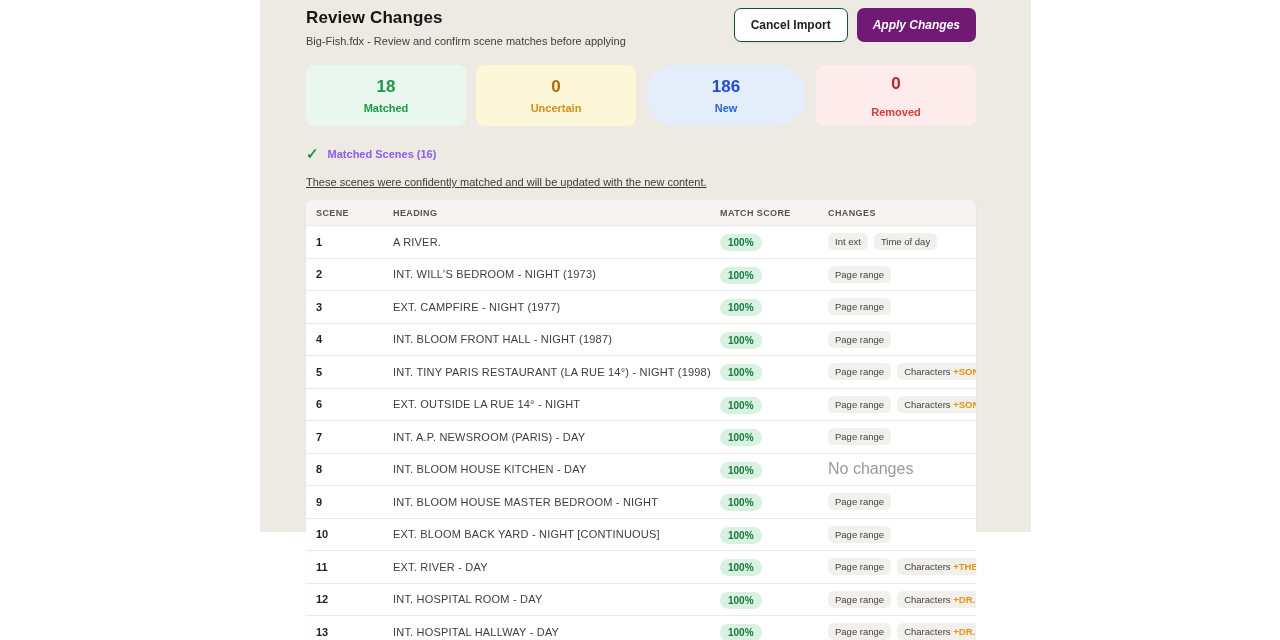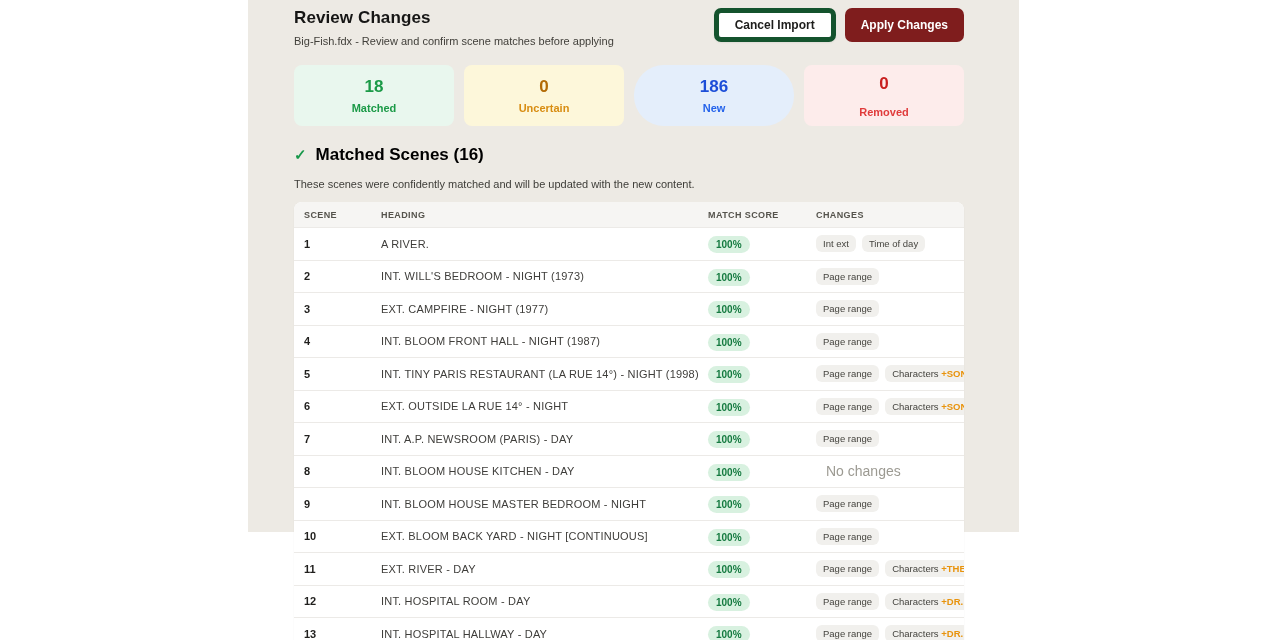--- a/index.html
+++ b/index.html
@@ -4,63 +4,63 @@
 <style>
   * { margin:0; padding:0; box-sizing:border-box; }
   html,body { width:1280px; height:640px; }
   body {
     background:#ffffff;
     font-family:"Liberation Sans", sans-serif;
     overflow:hidden;
     position:relative;
   }
   .content-strip {
-    position:absolute; left:248px; top:0;
+    position:absolute; left:260px; top:0;
     width:771px; height:532px;
     background:#edeae4;
   }
   .inner {
     padding:8px 0 0 46px;
     width:716px;
   }
   
   .page-header { display:flex; justify-content:space-between; align-items:flex-start; width:670px; }
   .page-title { font-size:17px; font-weight:bold; color:#161615; letter-spacing:.1px; }
   .page-subtitle { margin-top:7px; font-size:11px; color:#42403b; }
   .header-buttons { display:flex; gap:9px; }
   .btn {
     height:34px; padding:0 16px; border-radius:7px;
     font-family:"Liberation Sans", sans-serif;
     font-size:12px; font-weight:bold; cursor:pointer;
   }
   .btn-cancel {
     background:#ffffff; color:#1d1d1b;
-    border:5px solid #14532d;
+    border:1px solid #14532d;
     box-shadow:0 1px 2px rgba(0,0,0,.06);
   }
   .btn-apply {
-    background:#7f1d1d; color:#ffffff; border:none;
+    background:#701a75; color:#ffffff; border:none;font-style:italic;
   }
   
   .cards { margin-top:18px; display:grid; grid-template-columns:repeat(4,160px); gap:10px; }
   .card {
     height:61px; border-radius:8px;
     display:flex; flex-direction:column; align-items:center; justify-content:center; gap:5px;
   }
   .card-value { font-size:17px; font-weight:bold; }
   .card-label { font-size:11px; font-weight:bold; }
   .card-matched   { background:#e9f7ee; } .card-matched .card-value, .card-matched .card-label { color:#1b9a47; }
   .card-uncertain { background:#fdf7da; } .card-uncertain .card-value { color:#b26a05; } .card-uncertain .card-label { color:#d88d12; }
   .card-new       { background:#e4eefb;border-radius:30px; } .card-new .card-value { color:#1d4ed8; } .card-new .card-label { color:#2563eb; }
   .card-removed   { background:#fdeceb; } .card-removed .card-value { color:#c81e1e; } .card-removed .card-label { color:#e03b3b;margin-top:7px; }
   
   .section-head { margin-top:19px; display:flex; align-items:center; gap:9px; }
   .check-icon { color:#18984a; font-size:15px; font-weight:bold; }
-  .section-title { color:#000000; font-size:17px; font-weight:bold; }
-  .section-desc { margin-top:13px; font-size:11px; color:#3e3d38; }
+  .section-title { color:#8b5cf6; font-size:11px; font-weight:bold; }
+  .section-desc { margin-top:13px; font-size:11px; color:#3e3d38;text-decoration:underline; }
   
   .scene-table {
     margin-top:12px; width:670px;
     background:#ffffff; border-radius:8px 8px 0 0;
     box-shadow:0 1px 2px rgba(0,0,0,.05);
     overflow:hidden;
   }
   .t-head, .t-row {
     display:grid;
     grid-template-columns:53px 303px 84px 1fr;
@@ -82,21 +82,21 @@
     font-size:10px; font-weight:bold;
     padding:3px 8px; border-radius:10px;
   }
   .cell-changes { display:flex; align-items:flex-start; gap:6px; }
   .change-badge {
     background:#f1f0ed; color:#45443f;
     font-size:9.5px; padding:3px 7px; border-radius:6px;
     white-space:nowrap;
   }
   .char-extra { color:#e8930c; font-weight:bold; }
-  .no-changes { color:#9c9a92; font-size:14px;margin-left:10px; }
+  .no-changes { color:#9c9a92; font-size:16px; }
 </style>
 </head>
 <body>
 
 <div class="content-strip">
   <div class="inner">
 
     <div class="page-header">
       <div>
         <div class="page-title">Review Changes</div>

